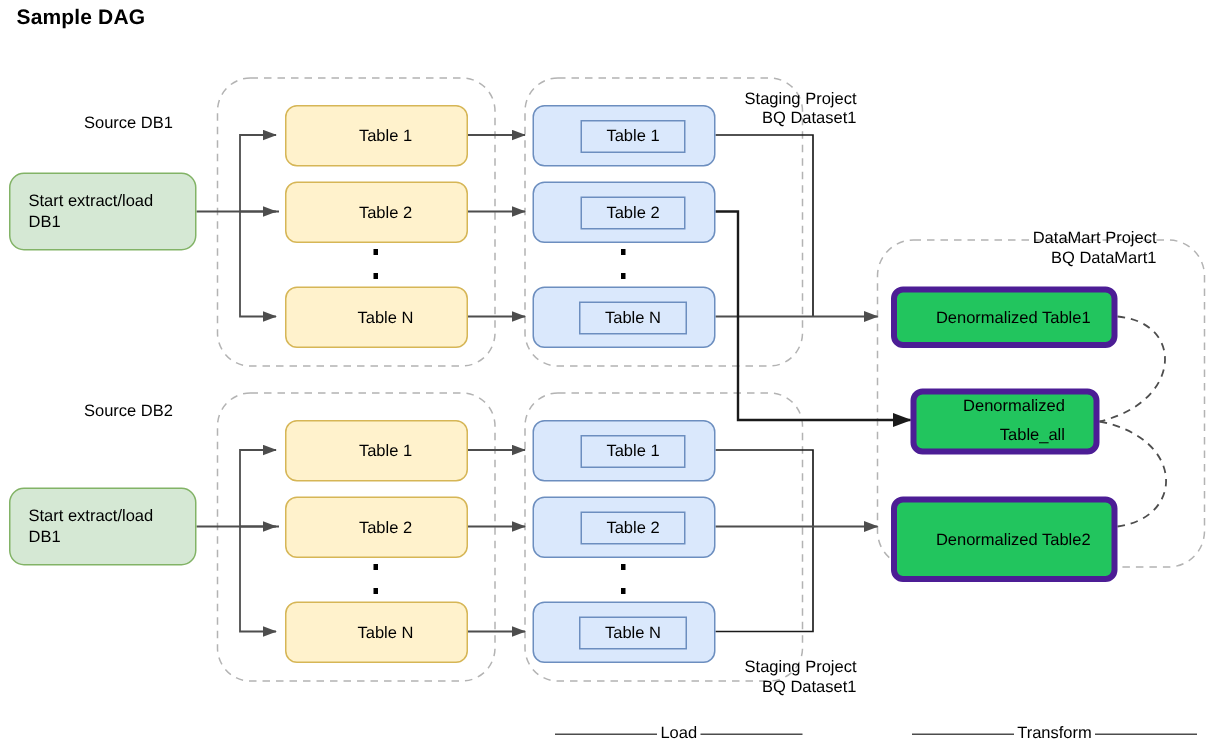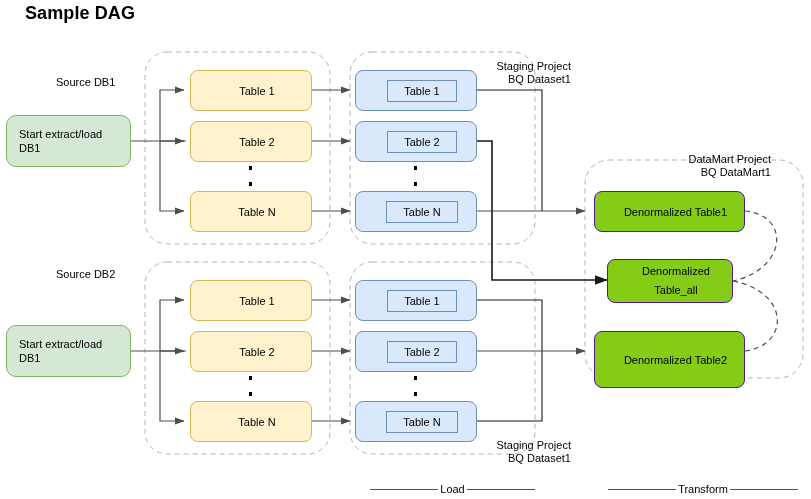--- a/index.html
+++ b/index.html
@@ -2,33 +2,33 @@
 <html><head>
 <meta charset="utf-8">
 <style>
   html,body{margin:0;padding:0;background:#ffffff;}
   body{width:811px;height:499px;position:relative;overflow:hidden;
        font-family:"Liberation Sans","DejaVu Sans",sans-serif;
        -webkit-font-smoothing:antialiased;}
   #stage{position:absolute;left:0;top:0;width:811px;height:499px;}
   svg#wires{position:absolute;left:0;top:0;width:811px;height:499px;pointer-events:none;}
 
-  .title{position:absolute;left:25px;top:3px;font-size:18px;font-weight:bold;color:#000;letter-spacing:.1px;}
+  .title{position:absolute;left:11px;top:3px;font-size:14px;font-weight:bold;color:#000;letter-spacing:.1px;}
 
   .grp-label{position:absolute;font-size:11px;color:#000;line-height:13px;white-space:pre;}
   .grp-label.right{text-align:right;}
 
   .node{position:absolute;box-sizing:border-box;display:flex;align-items:center;
         justify-content:center;text-align:center;font-size:11px;color:#000;
         border-radius:8px;line-height:14px;padding-left:12px;}
   .node.green{background:#d5e8d4;border:1px solid #82b366;justify-content:flex-start;
               text-align:left;border-radius:10px;}
   .node.yellow{background:#fff2cc;border:1px solid #d6b656;}
   .node.blue{background:#dae8fc;border:1px solid #6c8ebf;}
-  .node.purple{background:#84cc16;border:1px solid #4c1d95;}
+  .node.purple{background:#22c55e;border:4px solid #4c1d95;text-align:right;}
   .inner-rect{border:1px solid #6c8ebf;background:#dae8fc;padding:3px 16px;font-size:11px;}
   .dot{position:absolute;width:3px;height:4px;background:#000;}
 
   .stage-label{position:absolute;font-size:11px;color:#000;
                display:flex;align-items:center;white-space:nowrap;}
   .stage-label .bar{height:1px;background:#4d4d4d;flex:1;}
   .stage-label .txt{padding:0 2px;}
 </style>
 </head>
 <body>

